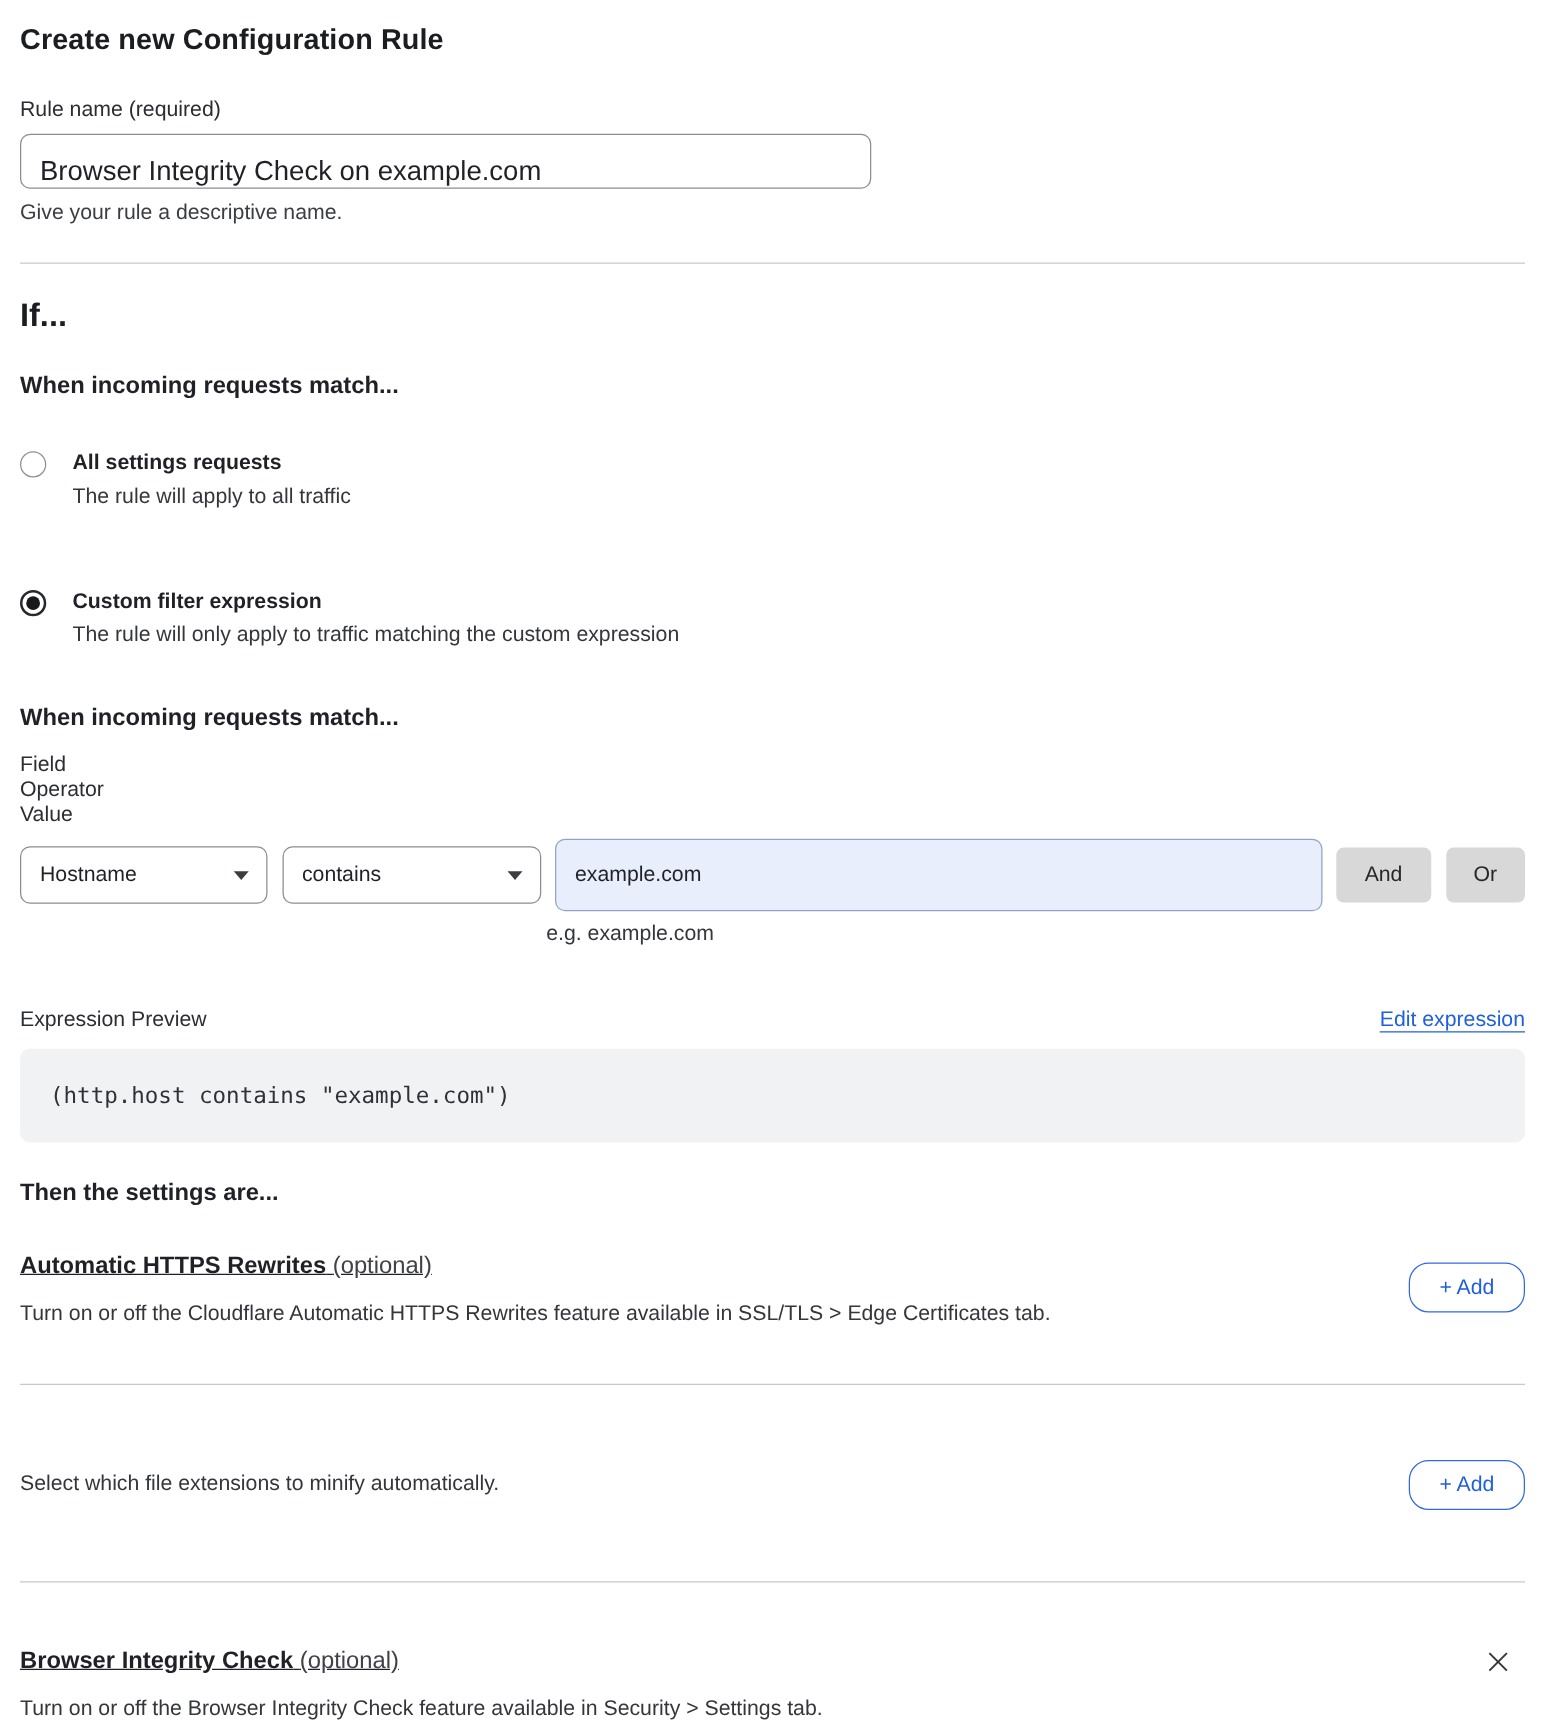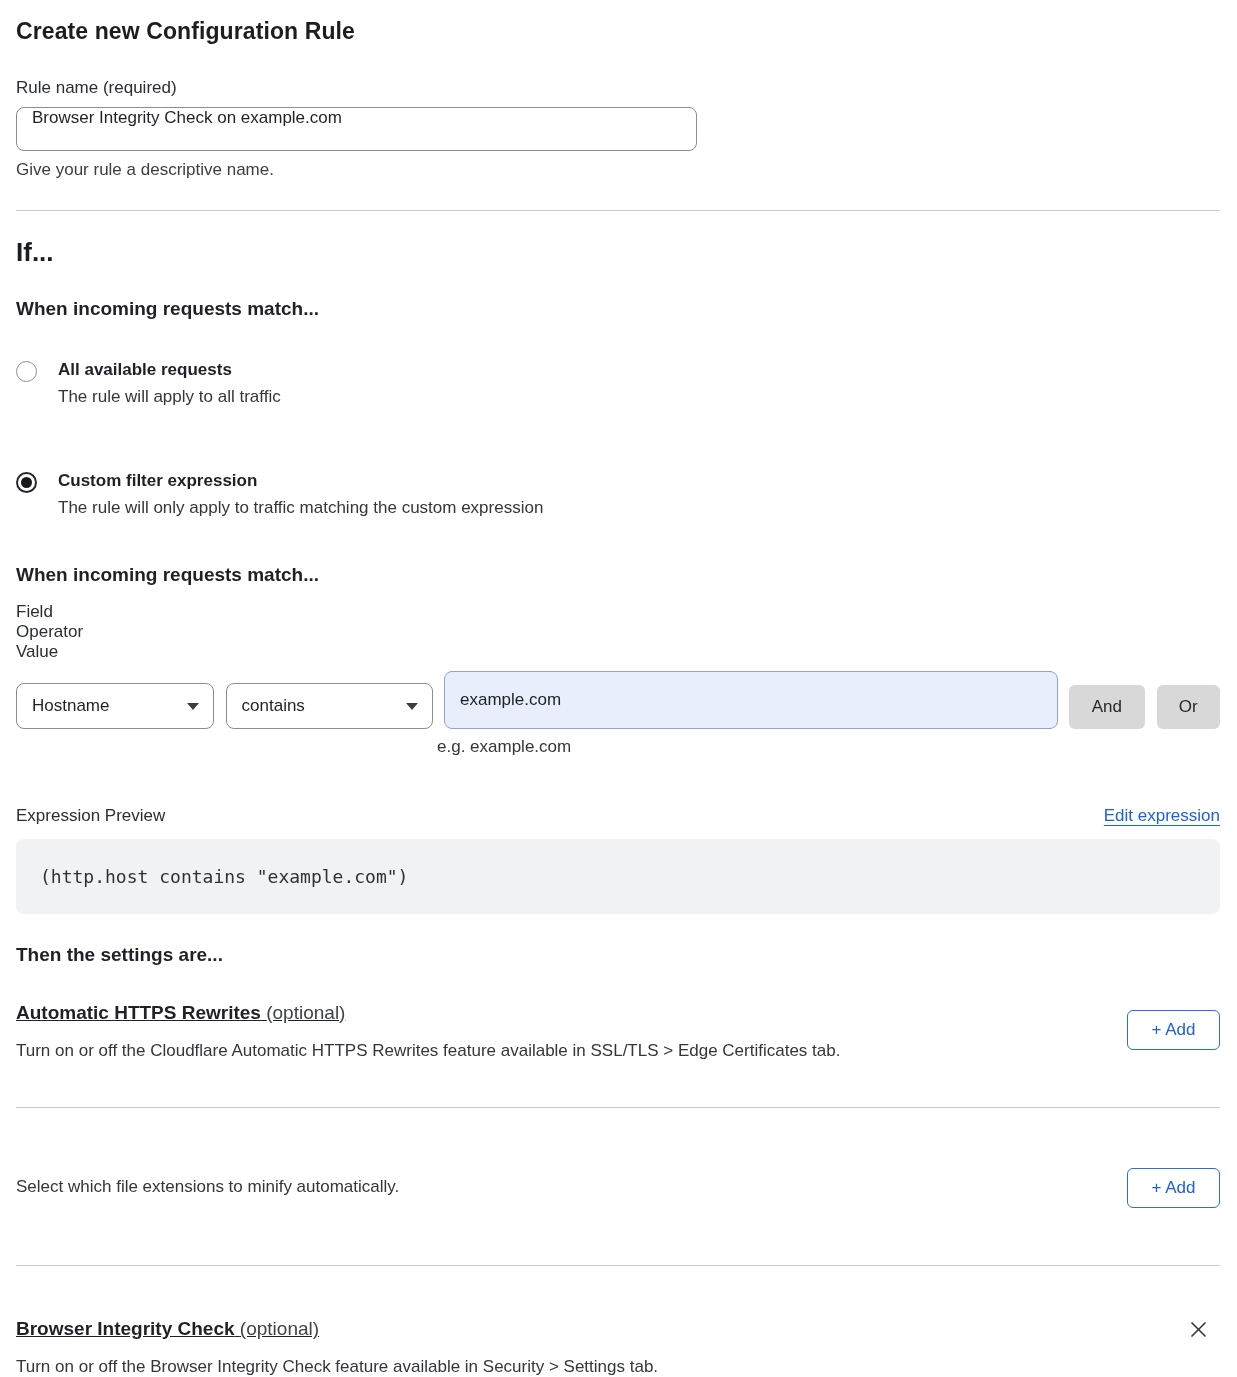--- a/index.html
+++ b/index.html
@@ -13,24 +13,24 @@
   .container { padding:14px 17px 0 16px; }
 
   .page-title {
     font-size:23px; font-weight:700; color:#1b1d21;
     margin:4px 0 0 0; letter-spacing:0.1px;
   }
 
   .field-label { margin-top:33px; font-size:17px; color:#2a2d32; }
 
   .text-input {
-    margin-top:9px; display:flex; align-items:flex-start;
+    margin-top:9px; display:flex; align-items:flex-end;
     width:681px; height:44px;
     border:1px solid #8b8d91; border-radius:8px;
-    padding:0 15px; font-size:17px; color:#1f2126; background:#fff;
+    padding:0 15px; font-size:22px; color:#1f2126; background:#fff;
   }
 
   .help-text { margin-top:9px; font-size:17px; color:#3a3d42; }
 
   .divider { border:none; border-top:1px solid #c7c9cc; margin:30px 0 0 0; }
 
   .if-heading { margin:26px 0 0 0; font-size:26px; font-weight:700; color:#1b1d21; }
 
   .sub-heading { margin:30px 0 0 0; font-size:19px; font-weight:700; color:#1f2126; }
 
@@ -45,21 +45,21 @@
   .radio-dot { width:11px; height:11px; border-radius:50%; background:#17191c; display:none; }
   .radio-option.checked .radio-dot { display:block; }
   .radio-texts { margin-left:21px; }
   .radio-label { font-size:17px; font-weight:700; color:#1f2126; }
   .radio-desc { margin-top:7px; font-size:17px; color:#33363b; }
 
   .builder-sub { margin-top:46px; }
   .builder-labels { margin-top:16px; display:flex; font-size:17px; color:#2a2d32;flex-direction:column; }
   .bl-field { width:210px; }
   .bl-operator { width:211px; }
-  .controls-row { margin-top:9px; display:flex; align-items:flex-end; }
+  .controls-row { margin-top:9px; display:flex; align-items:center; }
   .select-box {
     position:relative; height:46px; border:1px solid #8b8d91; border-radius:8px;
     background:#fff; display:flex; align-items:center;
     padding:0 36px 0 15px; font-size:17px; color:#1f2126; cursor:pointer;
   }
   .select-field { width:199px; margin-right:12px; }
   .select-operator { width:209px; margin-right:11px; }
   .caret {
     position:absolute; right:14px; top:50%; margin-top:-3px;
     width:0; height:0;
@@ -98,21 +98,21 @@
 
   .setting-row { display:flex; justify-content:space-between; align-items:flex-start; }
   .setting-row.first { margin-top:36px; }
   .setting-row.second { margin-top:52px; }
   .setting-title { font-size:19px; color:#1f2126;text-decoration:underline; }
   .setting-title b { font-weight:700; }
   .optional { font-weight:400; color:#3f4248; }
   .setting-desc { margin-top:17px; font-size:17px; color:#33363b; }
   .add-btn {
     flex:0 0 auto; width:93px; height:40px; margin-top:8px;
-    background:#fff; border:1px solid #2f6be0; border-radius:6px;
+    background:#fff; border:1px solid #2f6be0; border-radius:16px;
     font-family:inherit; font-size:17px; color:#2160dc; cursor:pointer;
   }
   .divider-2 { margin-top:46px; }
   .divider-3 { margin-top:57px; }
 
   .bic-header { margin-top:52px; display:flex; justify-content:space-between; align-items:flex-start;gap:32px; }
   .close-icon { margin-top:2px; margin-right:12px; cursor:pointer; line-height:0; }
 
   .toggle {
     margin-top:27px; position:relative;
@@ -139,21 +139,21 @@
   <div class="help-text">Give your rule a descriptive name.</div>
 
   <hr class="divider">
 
   <h2 class="if-heading">If...</h2>
   <h3 class="sub-heading">When incoming requests match...</h3>
 
   <div class="radio-option">
     <span class="radio-circle"></span>
     <span class="radio-texts">
-      <div class="radio-label">All available requests</div>
+      <div class="radio-label">All settings requests</div>
       <div class="radio-desc">The rule will apply to all traffic</div>
     </span>
   </div>
 
   <div class="radio-option checked">
     <span class="radio-circle">
         <span class="radio-dot"></span>
       </span>
     <span class="radio-texts">
       <div class="radio-label">Custom filter expression</div>

